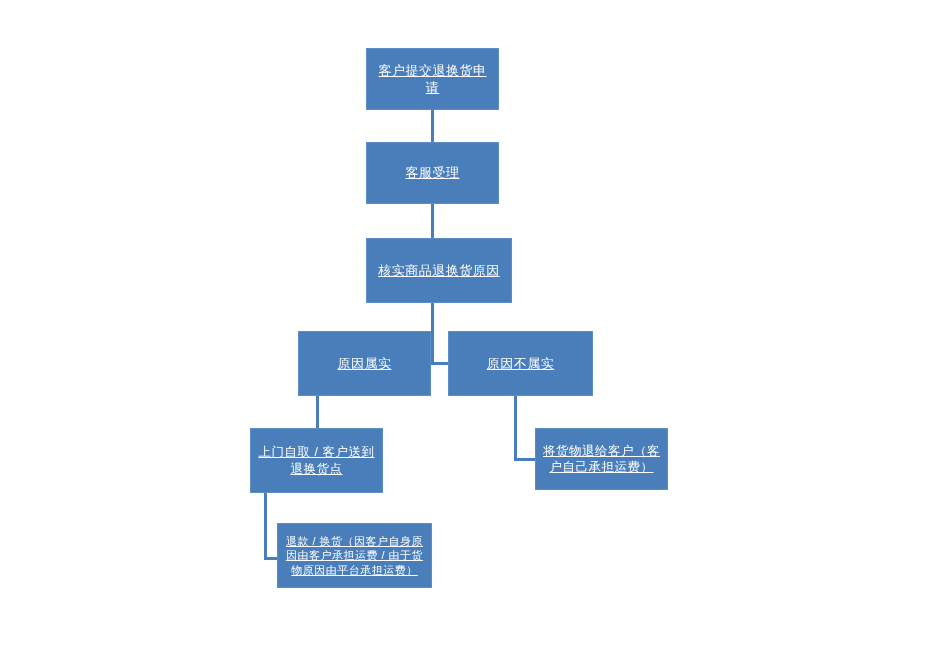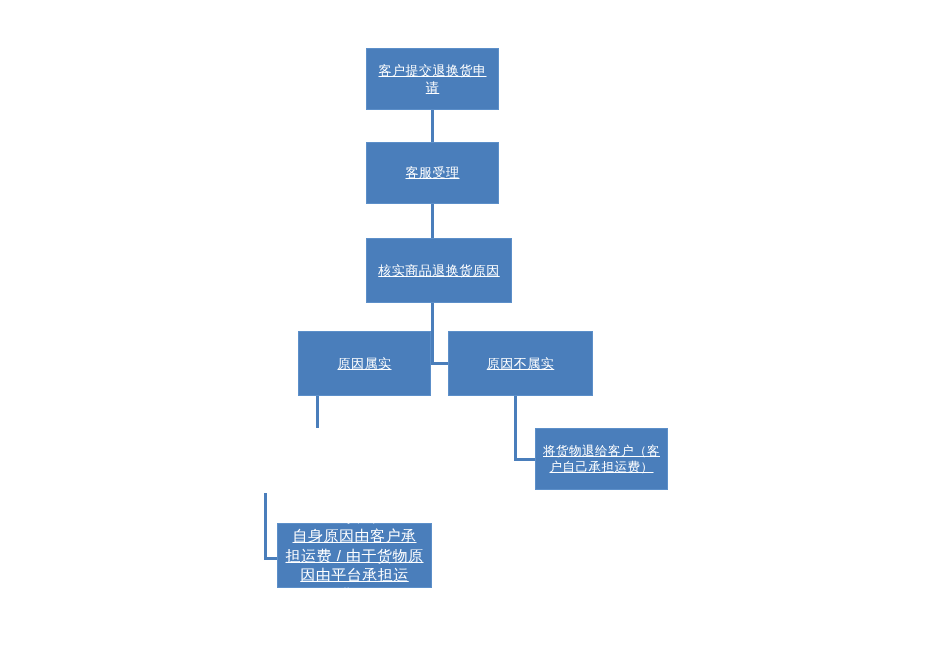--- a/index.html
+++ b/index.html
@@ -36,21 +36,21 @@
     text-decoration: underline;
   }
   .node .label {
     display: block;
     padding: 0 7px;
     white-space: pre-line;
     word-break: break-all;
   }
   .fs13 { font-size: 13px; }
   .fs12 { font-size: 12.5px; }
-  .fs11 { font-size: 15px; }
+  .fs11 { font-size: 11px; }
 
   .conn {
     position: absolute;
     background: #4a7ebb;
     z-index: 1;
   }
   .conn-v { width: 3px; }
   .conn-h { height: 3px; }
 </style>
 </head>
@@ -76,19 +76,22 @@
     </div>
     <div class="node fs13" style="left: 366px; top: 238px; width: 146px; height: 65px;">
       <span class="label">核实商品退换货原因</span>
     </div>
     <div class="node fs13" style="left: 250px; top: 331px; width: 133px; height: 65px; margin-left: 48px;">
       <span class="label">原因属实</span>
     </div>
     <div class="node fs13" style="left: 448px; top: 331px; width: 145px; height: 65px;">
       <span class="label">原因不属实</span>
     </div>
+    <div class="node fs12" style="left: 250px; top: 428px; width: 133px; height: 65px;">
+      <span class="label">上门自取 / 客户送到退换货点</span>
+    </div>
     <div class="node fs12" style="left: 535px; top: 428px; width: 133px; height: 62px;">
       <span class="label">将货物退给客户（客户自己承担运费）</span>
     </div>
     <div class="node fs11" style="left: 277px; top: 523px; width: 155px; height: 65px;">
       <span class="label">退款 / 换货（因客户自身原因由客户承担运费 / 由于货物原因由平台承担运费）</span>
     </div>
   </div>
 
 </body></html>

